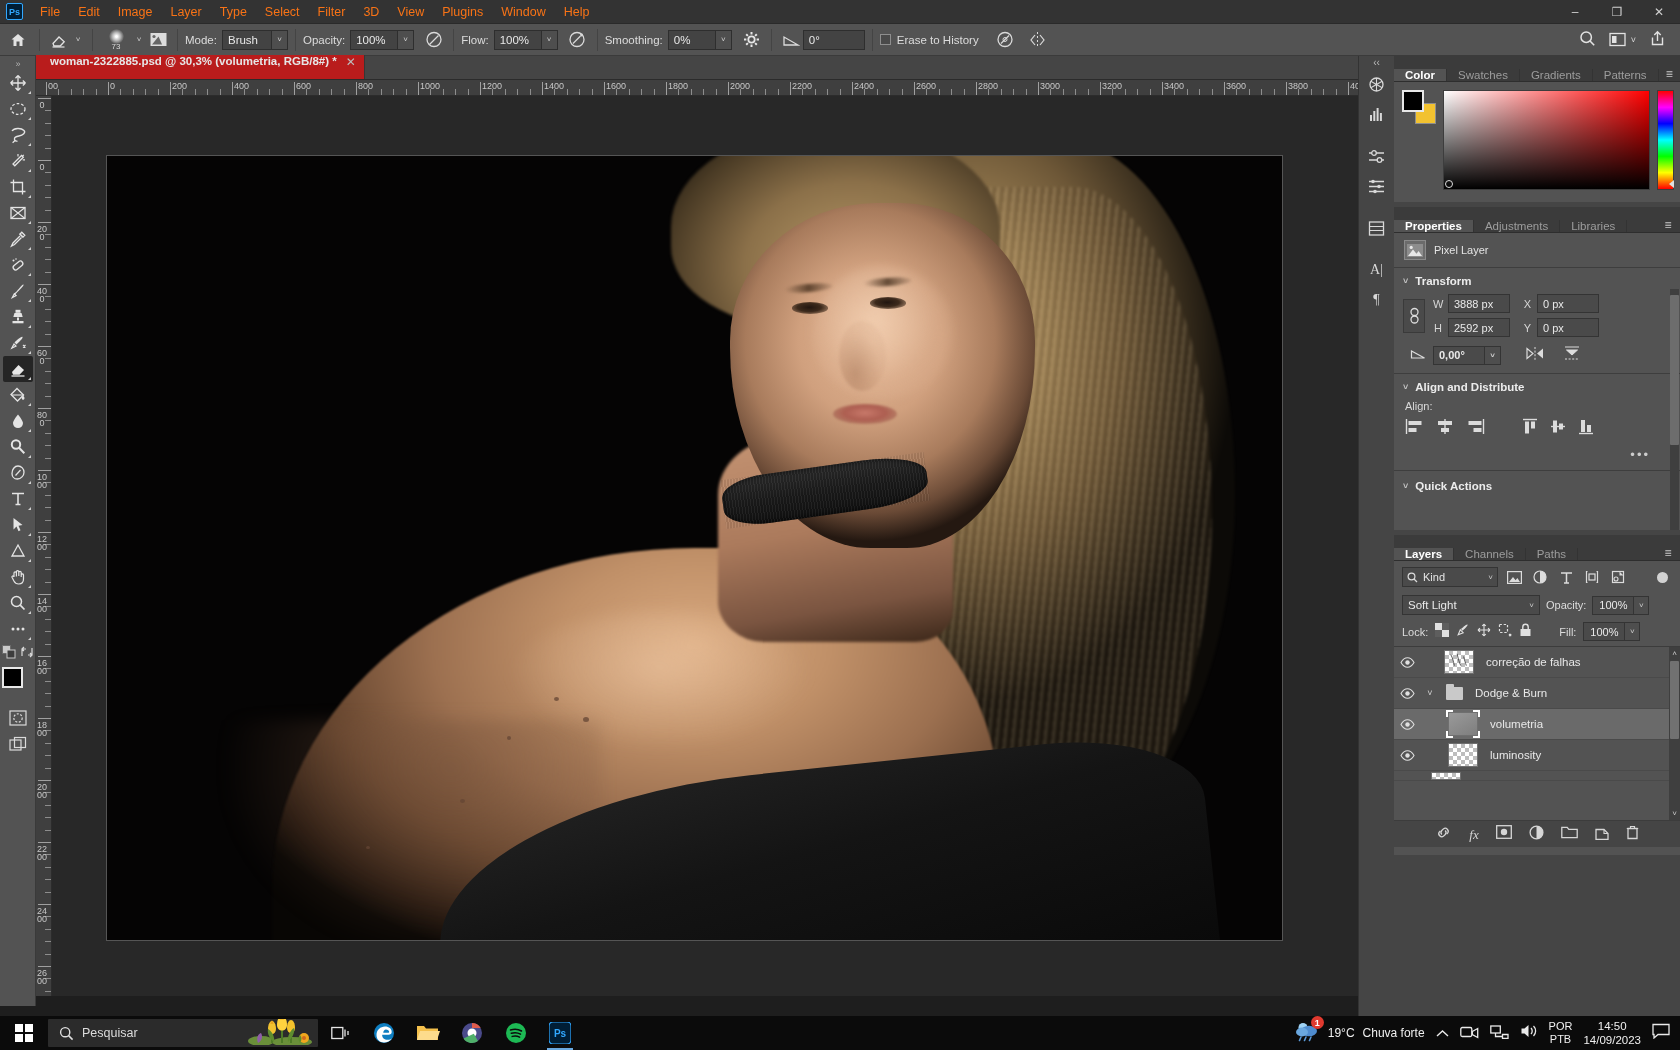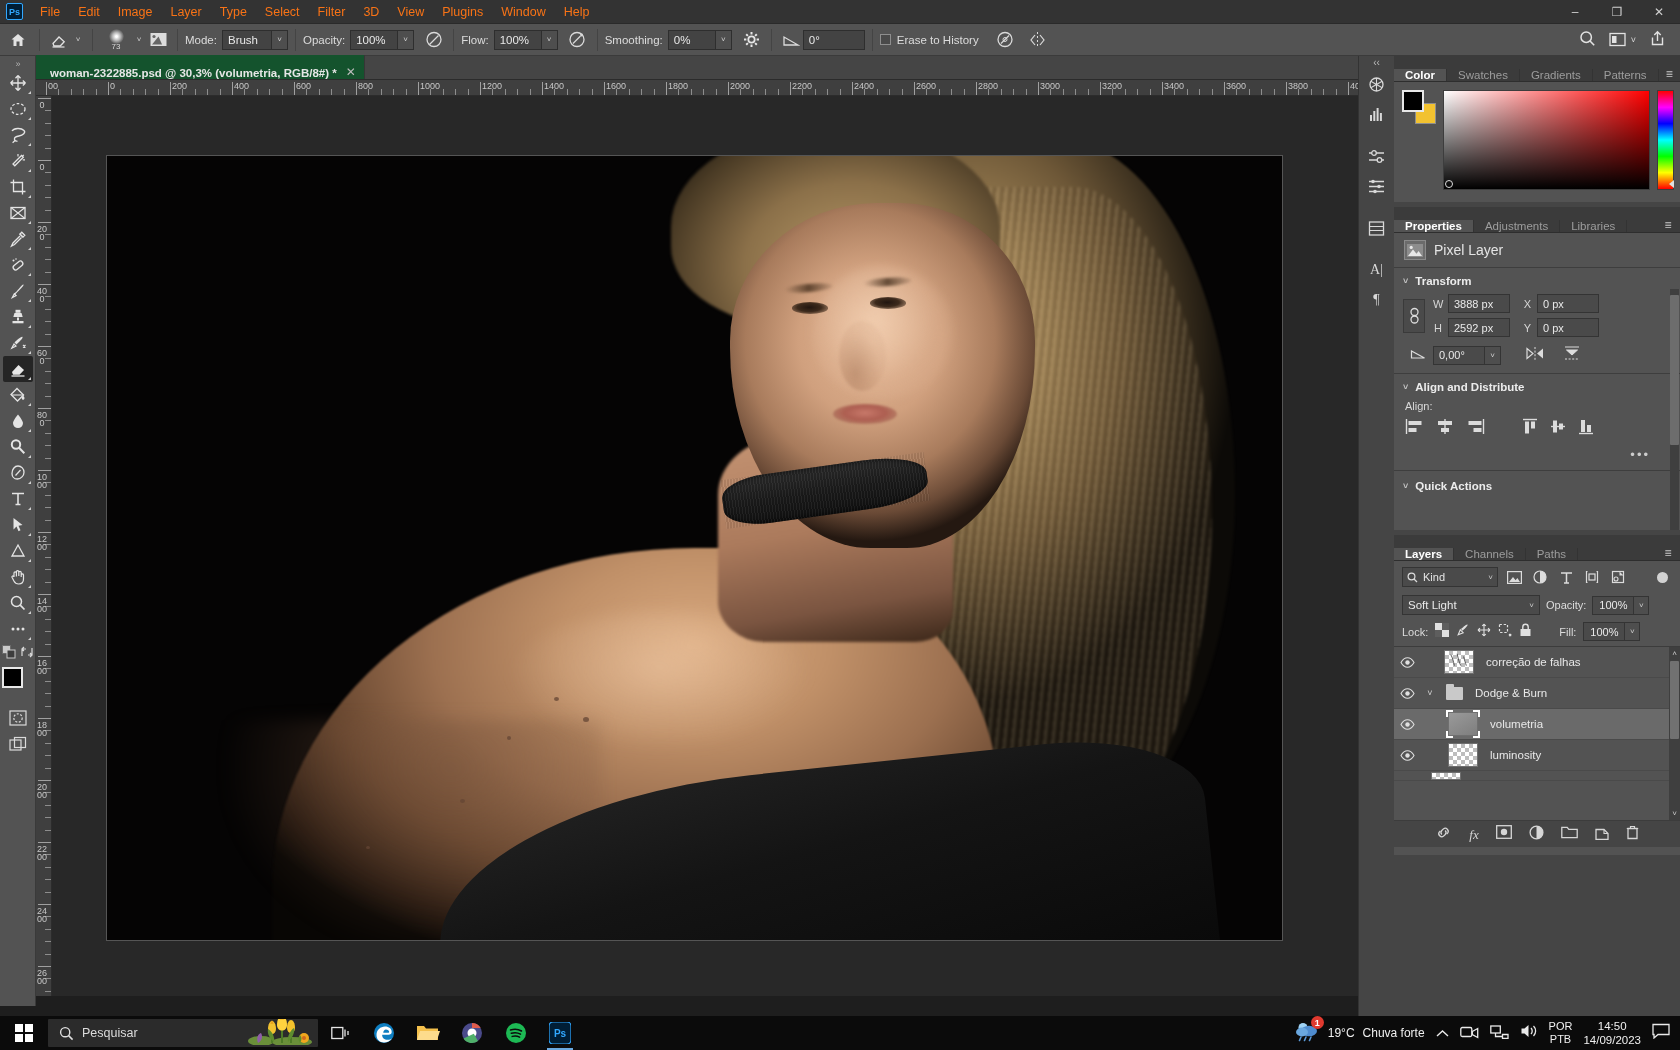--- a/index.html
+++ b/index.html
@@ -72,21 +72,21 @@
   }
   .opt-right { margin-left: auto; display: flex; align-items: center; gap: 13px; padding-right: 14px; }
 
   
   .tabbar {
     position: absolute; top: 56px; left: 36px; width: 1358px; height: 24px;
     background: #454545; display: flex; align-items: flex-end;
     border-bottom: 1px solid #2b2b2b;
   }
   .doc-tab {
-    height: 24px; background: #14532d; display: flex; align-items: flex-end;
+    height: 24px; background: #b91c1c; display: flex; align-items: flex-start;
     padding: 0 8px 0 14px; color: #e6e6e6; font-size: 11.5px; font-weight: bold;
     border-right: 1px solid #363636; gap: 9px;
   }
   .tab-close { color: #bdbdbd; font-size: 12px; font-weight: normal; }
 
   
   .toolbar {
     position: absolute; top: 56px; left: 0; width: 36px; height: 950px;
     background: #535353; border-right: 1px solid #3a3a3a;
     display: flex; flex-direction: column; align-items: center; padding-top: 2px;
@@ -316,21 +316,21 @@
   }
   .cp-hue-ptr {
     position: absolute; right: -1px; bottom: 1px; width: 0; height: 0;
     border-top: 4px solid transparent; border-bottom: 4px solid transparent;
     border-right: 5px solid #e0e0e0;
   }
 
   
   .prop-row-head {
     display: flex; align-items: center; gap: 8px; padding: 7px 10px;
-    color: #e4e4e4; font-size: 14px; border-bottom: 1px solid #3e3e3e;
+    color: #e4e4e4; font-size: 11px; border-bottom: 1px solid #3e3e3e;
   }
   .thumb-ico {
     width: 22px; height: 20px; background: #6b6b6b; border: 1px solid #8a8a8a;
     display: flex; align-items: center; justify-content: center;
   }
   .sec-head {
     display: flex; align-items: center; gap: 7px; padding: 7px 10px 5px 9px;
     color: #ececec; font-size: 11.5px; font-weight: bold;
   }
   .caret { color: #c6c6c6; font-size: 9px; }
@@ -1181,21 +1181,21 @@
             <div class="tf-input">0 px</div>
           </div>
         </div>
       </div>
       <div class="tf-angle-row">
         <div>
           <svg width="16" height="14" viewBox="0 0 16 14">
               <path d="M1.5 12h13L1.5 5z" fill="none" stroke="#dcdcdc" stroke-width="1.2"></path>
             </svg>
         </div>
-        <div style="display:flex;">
+        <div style="display:flex;font-weight:bold;">
           <div class="ang-input">0,00°</div>
           <div class="ang-drop">˅</div>
         </div>
         <div style="margin-left:16px;">
           <svg width="22" height="15" viewBox="0 0 22 15">
               <path d="M3 2.5v10l6-5z" fill="none" stroke="#dcdcdc" stroke-width="1.2"></path>
               <path d="M19 2.5v10l-6-5z" fill="#dcdcdc"></path>
               <path d="M11 1v13" stroke="#dcdcdc" stroke-width="1" stroke-dasharray="2 1.6"></path>
             </svg>
         </div>

